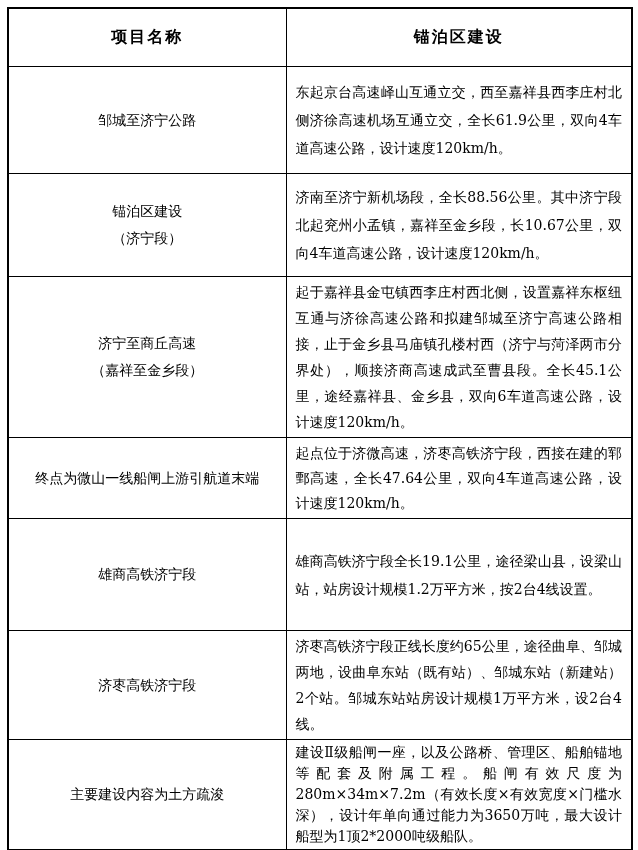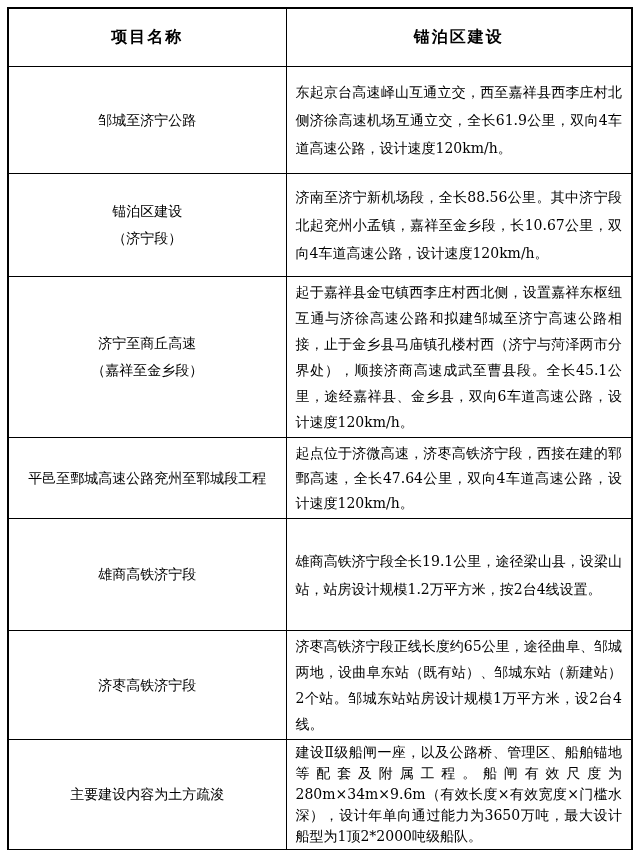--- a/index.html
+++ b/index.html
@@ -89,34 +89,34 @@
         <td class="name">锚泊区建设
 （济宁段）</td>
         <td class="overview">济南至济宁新机场段，全长88.56公里。其中济宁段北起兖州小孟镇，嘉祥至金乡段，长10.67公里，双向4车道高速公路，设计速度120km/h。</td>
       </tr>
       <tr class="row r3">
         <td class="name">济宁至商丘高速
 （嘉祥至金乡段）</td>
         <td class="overview">起于嘉祥县金屯镇西李庄村西北侧，设置嘉祥东枢纽互通与济徐高速公路和拟建邹城至济宁高速公路相接，止于金乡县马庙镇孔楼村西（济宁与菏泽两市分界处），顺接济商高速成武至曹县段。全长45.1公里，途经嘉祥县、金乡县，双向6车道高速公路，设计速度120km/h。</td>
       </tr>
       <tr class="row r4">
-        <td class="name">平邑至鄄城高速公路兖州至郓城段工程</td>
+        <td class="name">终点为微山一线船闸上游引航道末端</td>
         <td class="overview">起点位于济微高速，济枣高铁济宁段，西接在建的郓鄄高速，全长47.64公里，双向4车道高速公路，设计速度120km/h。</td>
       </tr>
       <tr class="row r5">
         <td class="name">雄商高铁济宁段</td>
         <td class="overview">雄商高铁济宁段全长19.1公里，途径梁山县，设梁山站，站房设计规模1.2万平方米，按2台4线设置。</td>
       </tr>
       <tr class="row r6">
         <td class="name">济枣高铁济宁段</td>
         <td class="overview">济枣高铁济宁段正线长度约65公里，途径曲阜、邹城两地，设曲阜东站（既有站）、邹城东站（新建站）2个站。邹城东站站房设计规模1万平方米，设2台4线。</td>
       </tr>
       <tr class="row r7">
         <td class="name">主要建设内容为土方疏浚</td>
-        <td class="overview">建设Ⅱ级船闸一座，以及公路桥、管理区、船舶锚地等配套及附属工程。船闸有效尺度为280m×34m×9.6m（有效长度×有效宽度×门槛水深），设计年单向通过能力为3650万吨，最大设计船型为1顶2*2000吨级船队。</td>
+        <td class="overview">建设Ⅱ级船闸一座，以及公路桥、管理区、船舶锚地等配套及附属工程。船闸有效尺度为280m×34m×7.2m（有效长度×有效宽度×门槛水深），设计年单向通过能力为3650万吨，最大设计船型为1顶2*2000吨级船队。</td>
       </tr>
       <tr class="row r8">
         <td class="name">京杭运河湖西航道（上级湖段）改造工程</td>
         <td class="overview">起点为上级湖湖口，终点为微山一线船闸上游引航道末端。改造航道长度63.76km，按Ⅱ级航道标准建设。主要建设内容为土方疏浚、护岸、锚泊区建设、渡口改造、导助航设施、信息化、桥梁改建等。</td>
       </tr>
     </tbody>
   </table>
 </div>
 
 </body></html>

